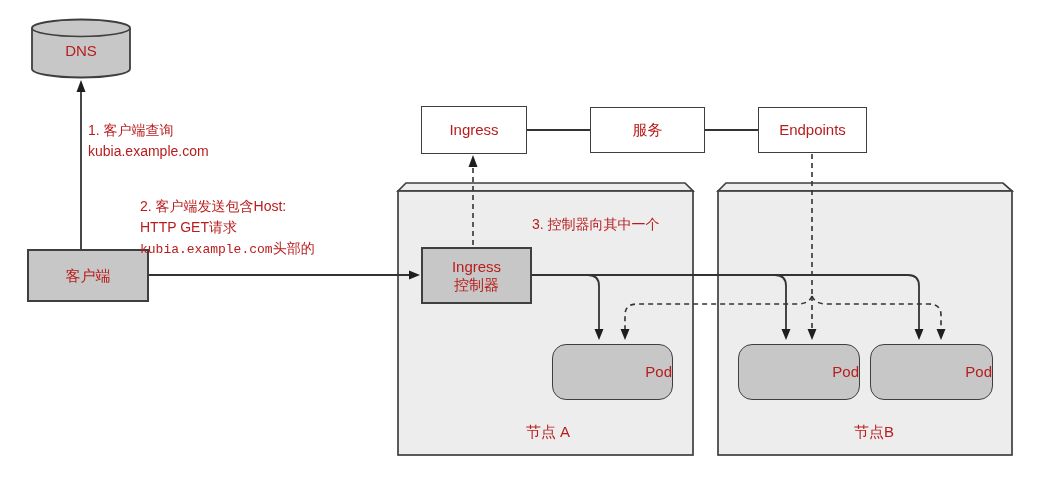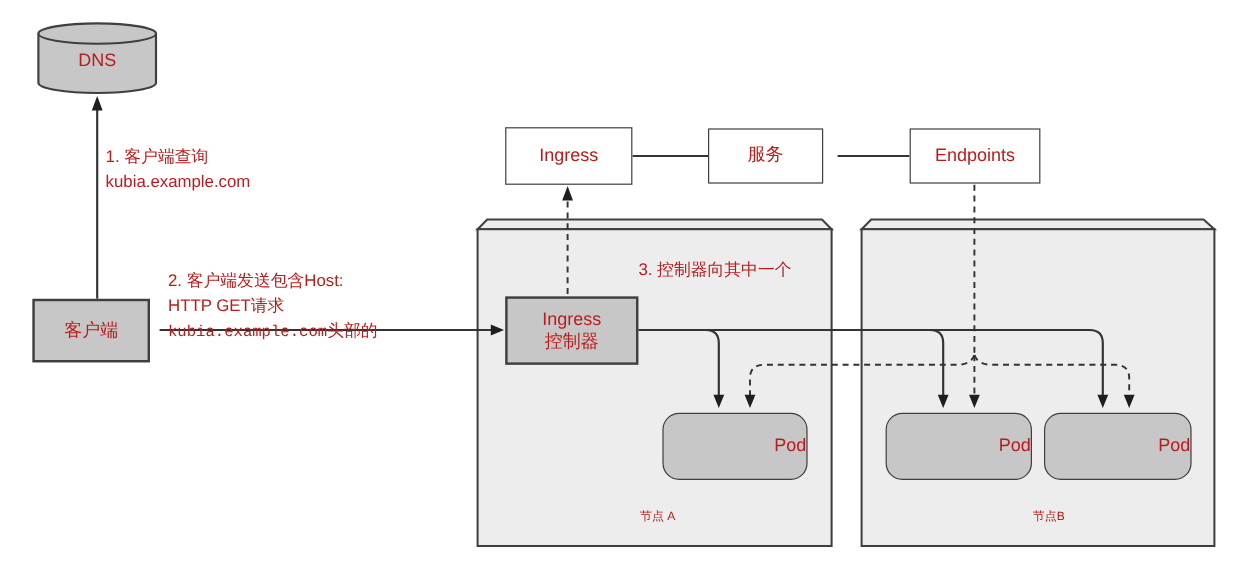--- a/index.html
+++ b/index.html
@@ -22,21 +22,21 @@
   .dline{fill:none;stroke:var(--line);stroke-width:1.6;stroke-dasharray:5 4;}
   .arrow{fill:#1e1e1e;stroke:none;}
   .abs{position:absolute;box-sizing:border-box;}
   .box{display:flex;align-items:center;justify-content:center;text-align:center;
        font-size:15px;line-height:18px;}
   .gray-box{background:var(--box-gray);border:2px solid var(--stroke);}
   .white-box{background:var(--white-box);border:1.6px solid var(--stroke);}
   .pod{background:var(--box-gray);border:1.8px solid var(--stroke);border-radius:14px;justify-content:flex-end;}
   .txt{font-size:14px;line-height:21px;white-space:nowrap;}
   .mono{font-family:"Liberation Mono","DejaVu Sans Mono",monospace;font-size:13px;}
-  .node-label{font-size:10px;text-align:center;}
+  .node-label{font-size:15px;text-align:center;}
   .dns-label{font-size:15px;text-align:center;}
 </style>
 </head>
 <body>
 
 <div class="stage">
 
   <svg viewBox="0 0 1037 478">
 
     <path class="node-face" d="M398,191 L406,183 L685,183 L693,191 Z"></path>
@@ -71,28 +71,28 @@
     <path class="dline" d="M812,296 Q809,304 797,304 H637 Q625,304 625,315 V330"></path>
     <path class="dline" d="M812,296 V330"></path>
     <path class="dline" d="M812,296 Q815,304 827,304 H929 Q941,304 941,315 V330"></path>
     <polygon class="arrow" points="625,340 620.5,329 629.5,329"></polygon>
     <polygon class="arrow" points="812,340 807.5,329 816.5,329"></polygon>
     <polygon class="arrow" points="941,340 936.5,329 945.5,329"></polygon>
   </svg>
 
   <div class="abs dns-label" style="left:46px;top:42px;width:70px;">DNS</div>
 
-  <div class="abs box gray-box" style="left:27px;top:249px;width:98px;height:53px;align-items:center;">
+  <div class="abs box gray-box" style="left:27px;top:249px;width:122px;height:53px;align-items:center;">
     <span>客户端</span>
   </div>
 
   <div class="abs box white-box" style="left:421px;top:106px;width:106px;height:48px;">
     <span>Ingress</span>
   </div>
-  <div class="abs box white-box" style="left:590px;top:107px;width:96px;height:46px;font-family:Liberation Mono, monospace;">
+  <div class="abs box white-box" style="left:590px;top:107px;width:115px;height:46px;">
     <span>服务</span>
   </div>
   <div class="abs box white-box" style="left:758px;top:107px;width:109px;height:46px;">
     <span>Endpoints</span>
   </div>
 
   <div class="abs box gray-box" style="left:421px;top:247px;width:111px;height:57px;flex-direction:column;">
     <span>Ingress</span>
     <span>控制器</span>
   </div>
@@ -108,21 +108,21 @@
   </div>
 
   <div class="abs node-label" style="left:498px;top:423px;width:100px;">节点 A</div>
   <div class="abs node-label" style="left:824px;top:423px;width:100px;">节点B</div>
 
   <div class="abs txt" style="left:88px;top:120px;">
     <div>1.  客户端查询</div>
     <div>kubia.example.com</div>
   </div>
 
-  <div class="abs txt" style="left:140px;top:223px;">
+  <div class="abs txt" style="left:140px;top:196px;">
     <div>2.  客户端发送包含Host:</div>
     <div>HTTP GET请求</div>
     <div><span class="mono">kubia.example.com</span><span>头部的</span></div>
   </div>
 
   <div class="abs txt" style="left:532px;top:203px;margin-top:11px;">
     <div>3. 控制器向其中一个</div>
   </div>
 
 </div>

